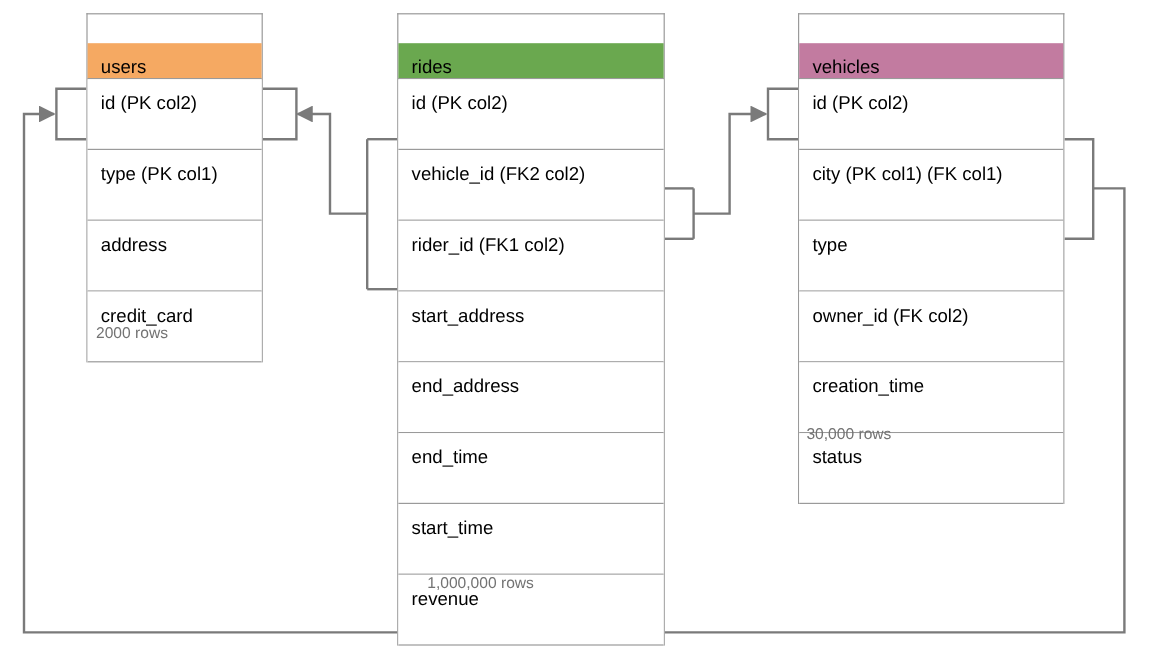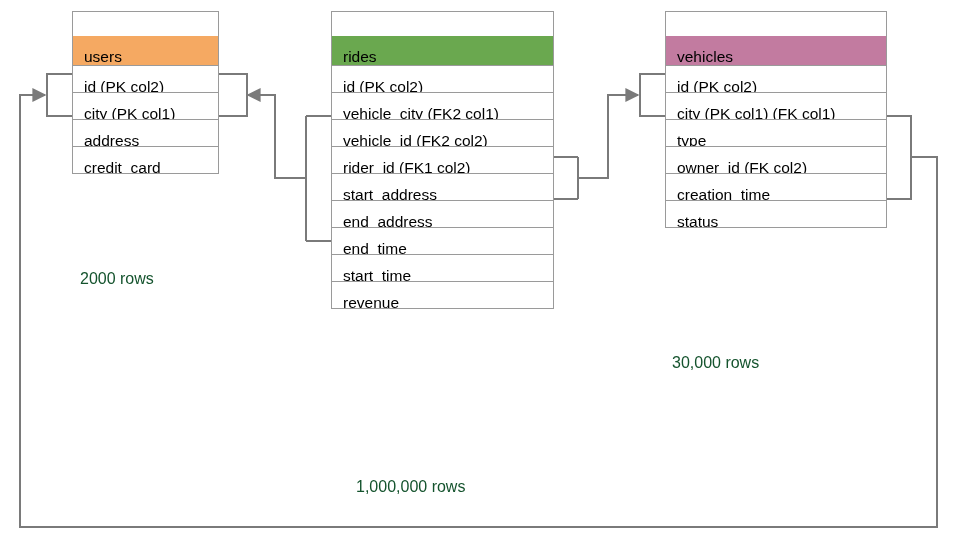--- a/index.html
+++ b/index.html
@@ -39,34 +39,34 @@
     padding: 0 0 0 11px;
     font-size: 15.5px;
     color: #000000;
     border-bottom: 1px solid #9a9a9a;
     white-space: nowrap;
     overflow: hidden;
     margin-top: 24px;
   }
   .tbl-row {
     box-sizing: border-box;
-    height: 27px;
+    height: 59px;
     line-height: 41.5px;
     padding: 0 0 0 11px;
     font-size: 15.5px;
     color: #000000;
     background: #ffffff;
     border-bottom: 1px solid #9a9a9a;
     white-space: nowrap;
     overflow: hidden;
   }
   .row-count {
     position: absolute;
-    font-size: 16px;
-    color: #14532d;
+    font-size: 13px;
+    color: #737373;
     white-space: nowrap;
   }
   #users-box   { left: 72px;  top: 11px;  width: 147px; }
   #rides-box   { left: 331px; top: 11px;  width: 223px; }
   #vehicles-box{ left: 665px; top: 11px;  width: 222px; }
   #users-rowcount    { left: 80px;  top: 270px; }
   #rides-rowcount    { left: 356px; top: 478px; }
   #vehicles-rowcount { left: 672px; top: 354px; }
 </style>
 </head>
@@ -107,30 +107,29 @@
         <path d="M 39 95 L 45 95" marker-end="url(#arrowR)"></path>
         <path d="M 72 74 L 47 74 L 47 116 L 72 116"></path>
       </g>
 
     </g>
   </svg>
 
   <div class="table-box" id="users-box">
     <div class="tbl-header" style="background:#f5a962">users</div>
     <div class="tbl-row">id (PK col2)</div>
-    <div class="tbl-row">city (PK col1)</div>
+    <div class="tbl-row">type (PK col1)</div>
     <div class="tbl-row">address</div>
     <div class="tbl-row">credit_card</div>
   </div>
   <div class="row-count" id="users-rowcount">2000 rows</div>
 
   <div class="table-box" id="rides-box">
     <div class="tbl-header" style="background:#6aa84f">rides</div>
     <div class="tbl-row">id (PK col2)</div>
-    <div class="tbl-row">vehicle_city (FK2 col1)</div>
     <div class="tbl-row">vehicle_id (FK2 col2)</div>
     <div class="tbl-row">rider_id (FK1 col2)</div>
     <div class="tbl-row">start_address</div>
     <div class="tbl-row">end_address</div>
     <div class="tbl-row">end_time</div>
     <div class="tbl-row">start_time</div>
     <div class="tbl-row">revenue</div>
   </div>
   <div class="row-count" id="rides-rowcount">1,000,000 rows</div>
 

